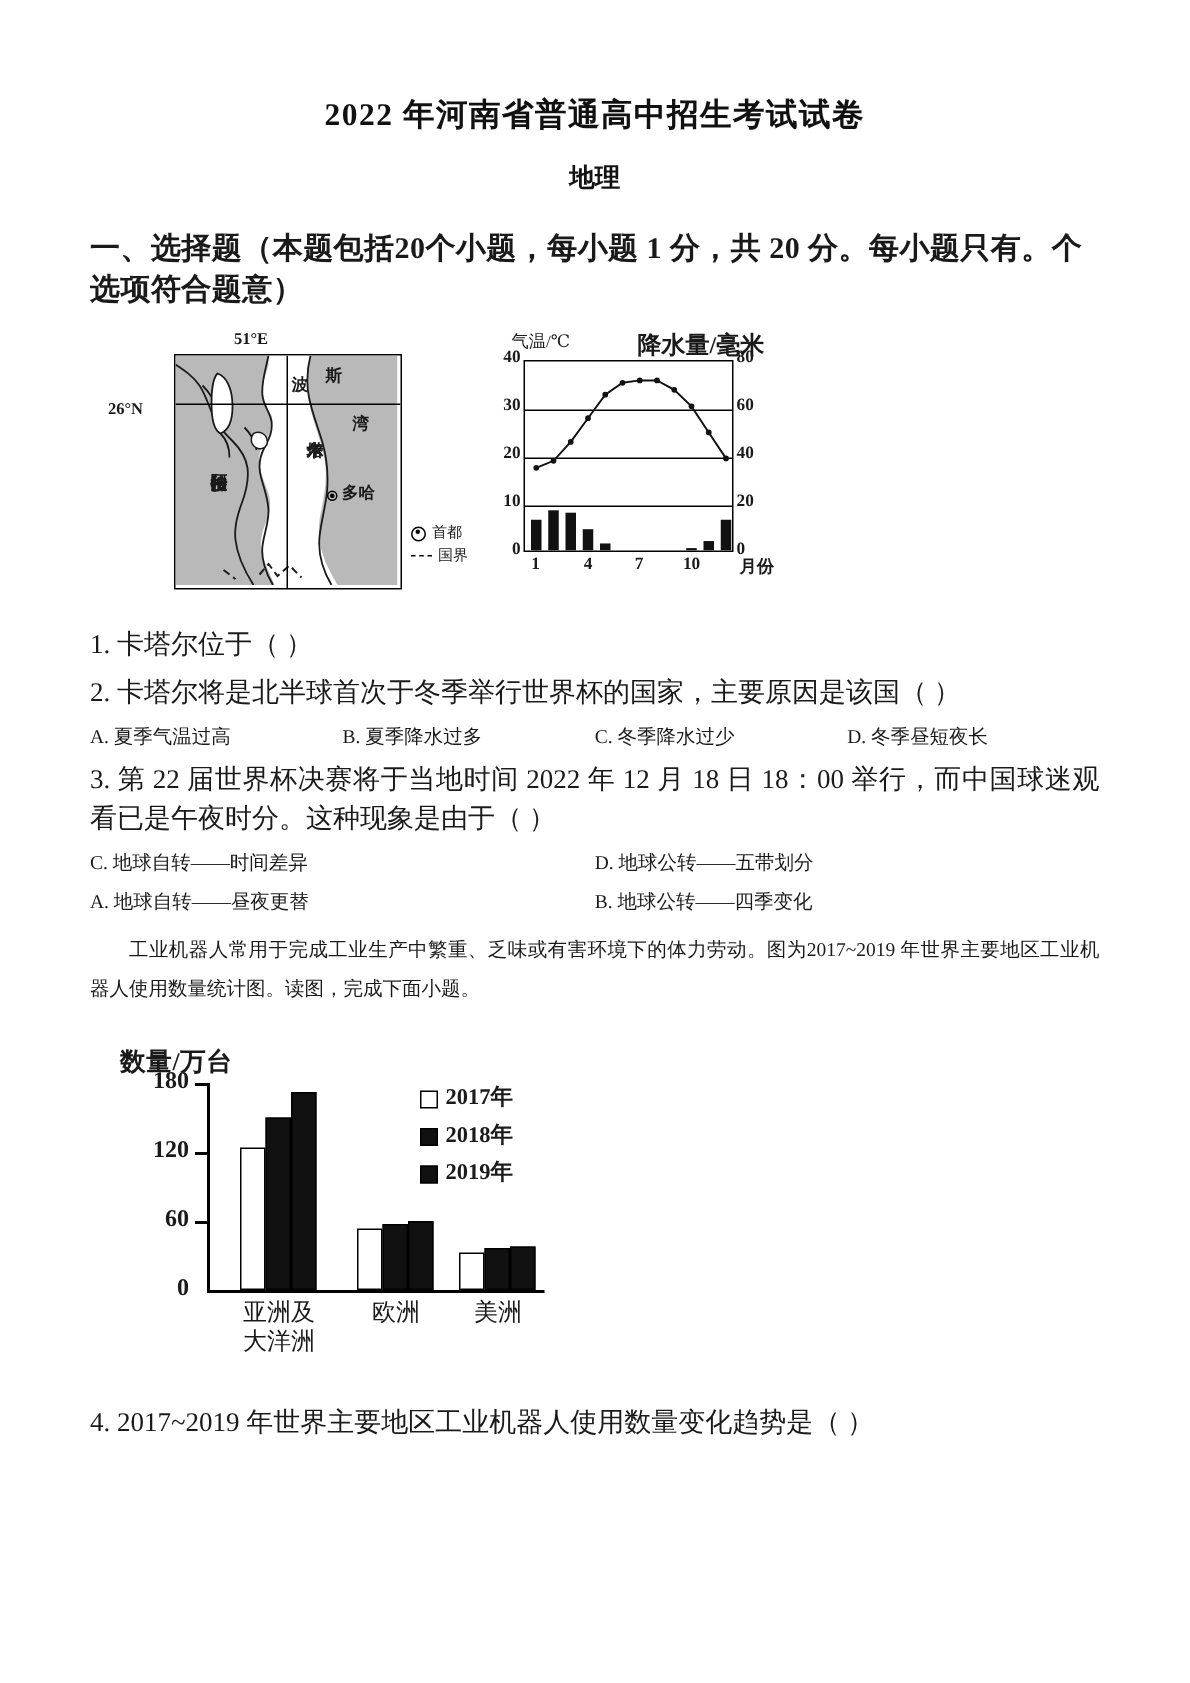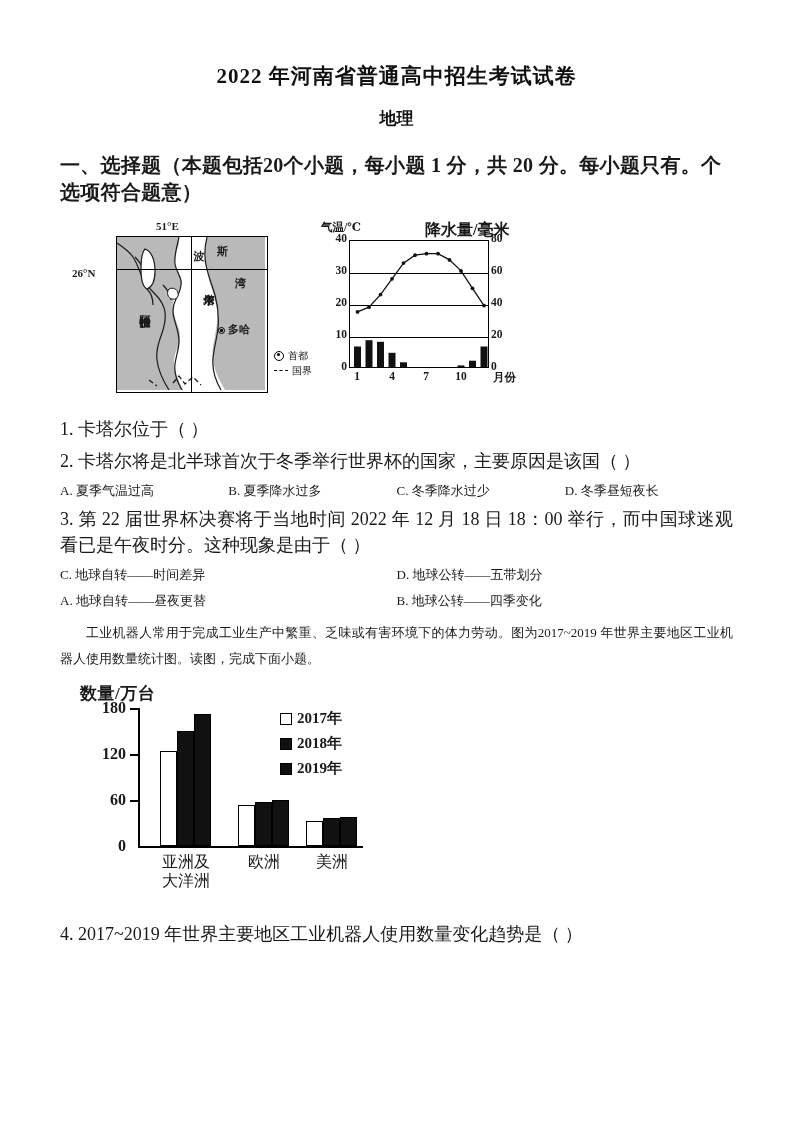--- a/index.html
+++ b/index.html
@@ -131,22 +131,22 @@
   }
 
   
   .clim-wrap {
     position: relative;
     width: 210px;
     height: 190px;
     margin-left: 28px;
   }
   .clim-ylabel-l {
-    position: absolute; left: 0; top: 0;
-    font-size: 11.5px; font-weight: bold;
+    position: absolute; left: 20px; top: 0;
+    font-size: 11.5px; font-weight: normal;
   }
   .clim-ylabel-r {
     position: absolute; left: 104px; top: 0;
     font-size: 16px; font-weight: bold;
   }
   .clim-plot {
     position: absolute;
     left: 28px; top: 20px;
     width: 140px; height: 128px;
     border: 1.3px solid #000;
@@ -175,21 +175,21 @@
     left: 172px; top: 150px;
     font-size: 11.5px; font-weight: bold;
     white-space: nowrap;
   }
 
   
   .robot-fig {
     position: relative;
     width: 330px;
     height: 225px;
-    margin-top: 10px;
+    margin-top: 24px;
     margin-left: 8px;
   }
   .robot-ylabel {
     position: absolute; left: 12px; top: 0;
     font-size: 17px; font-weight: bold;
     letter-spacing: .5px;
   }
   .robot-plot {
     position: absolute;
     left: 70px; top: 26px;

